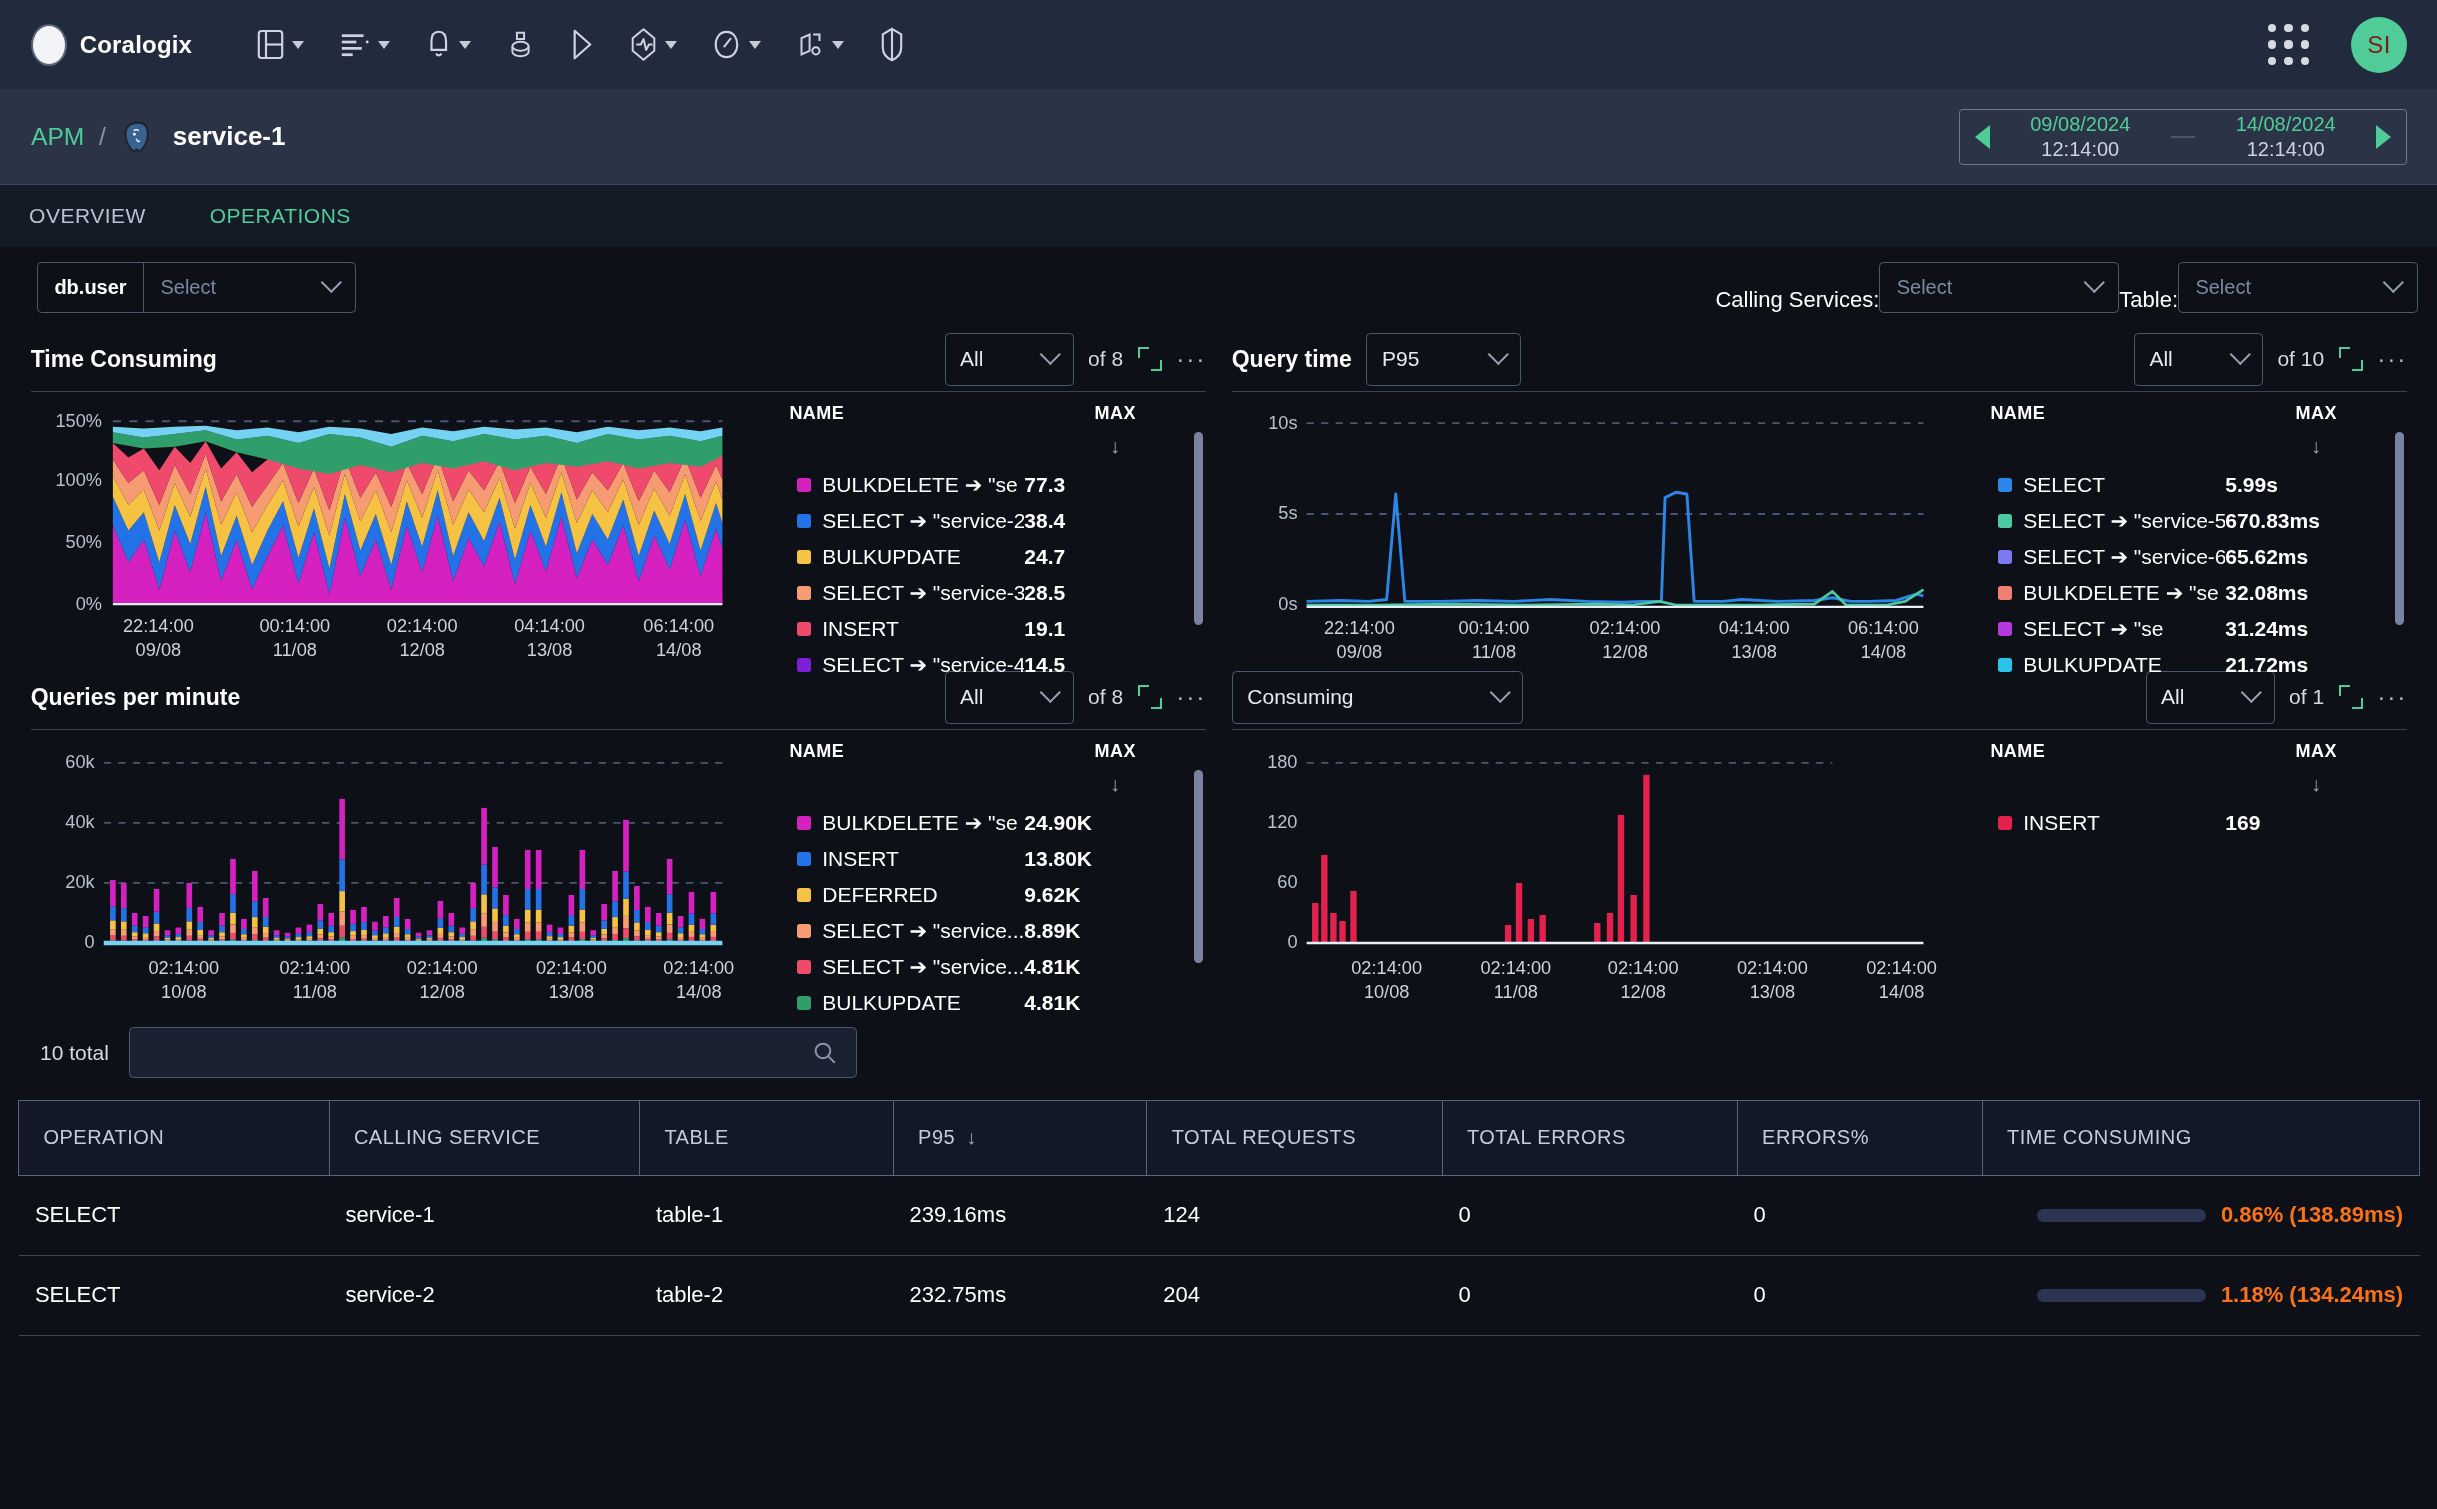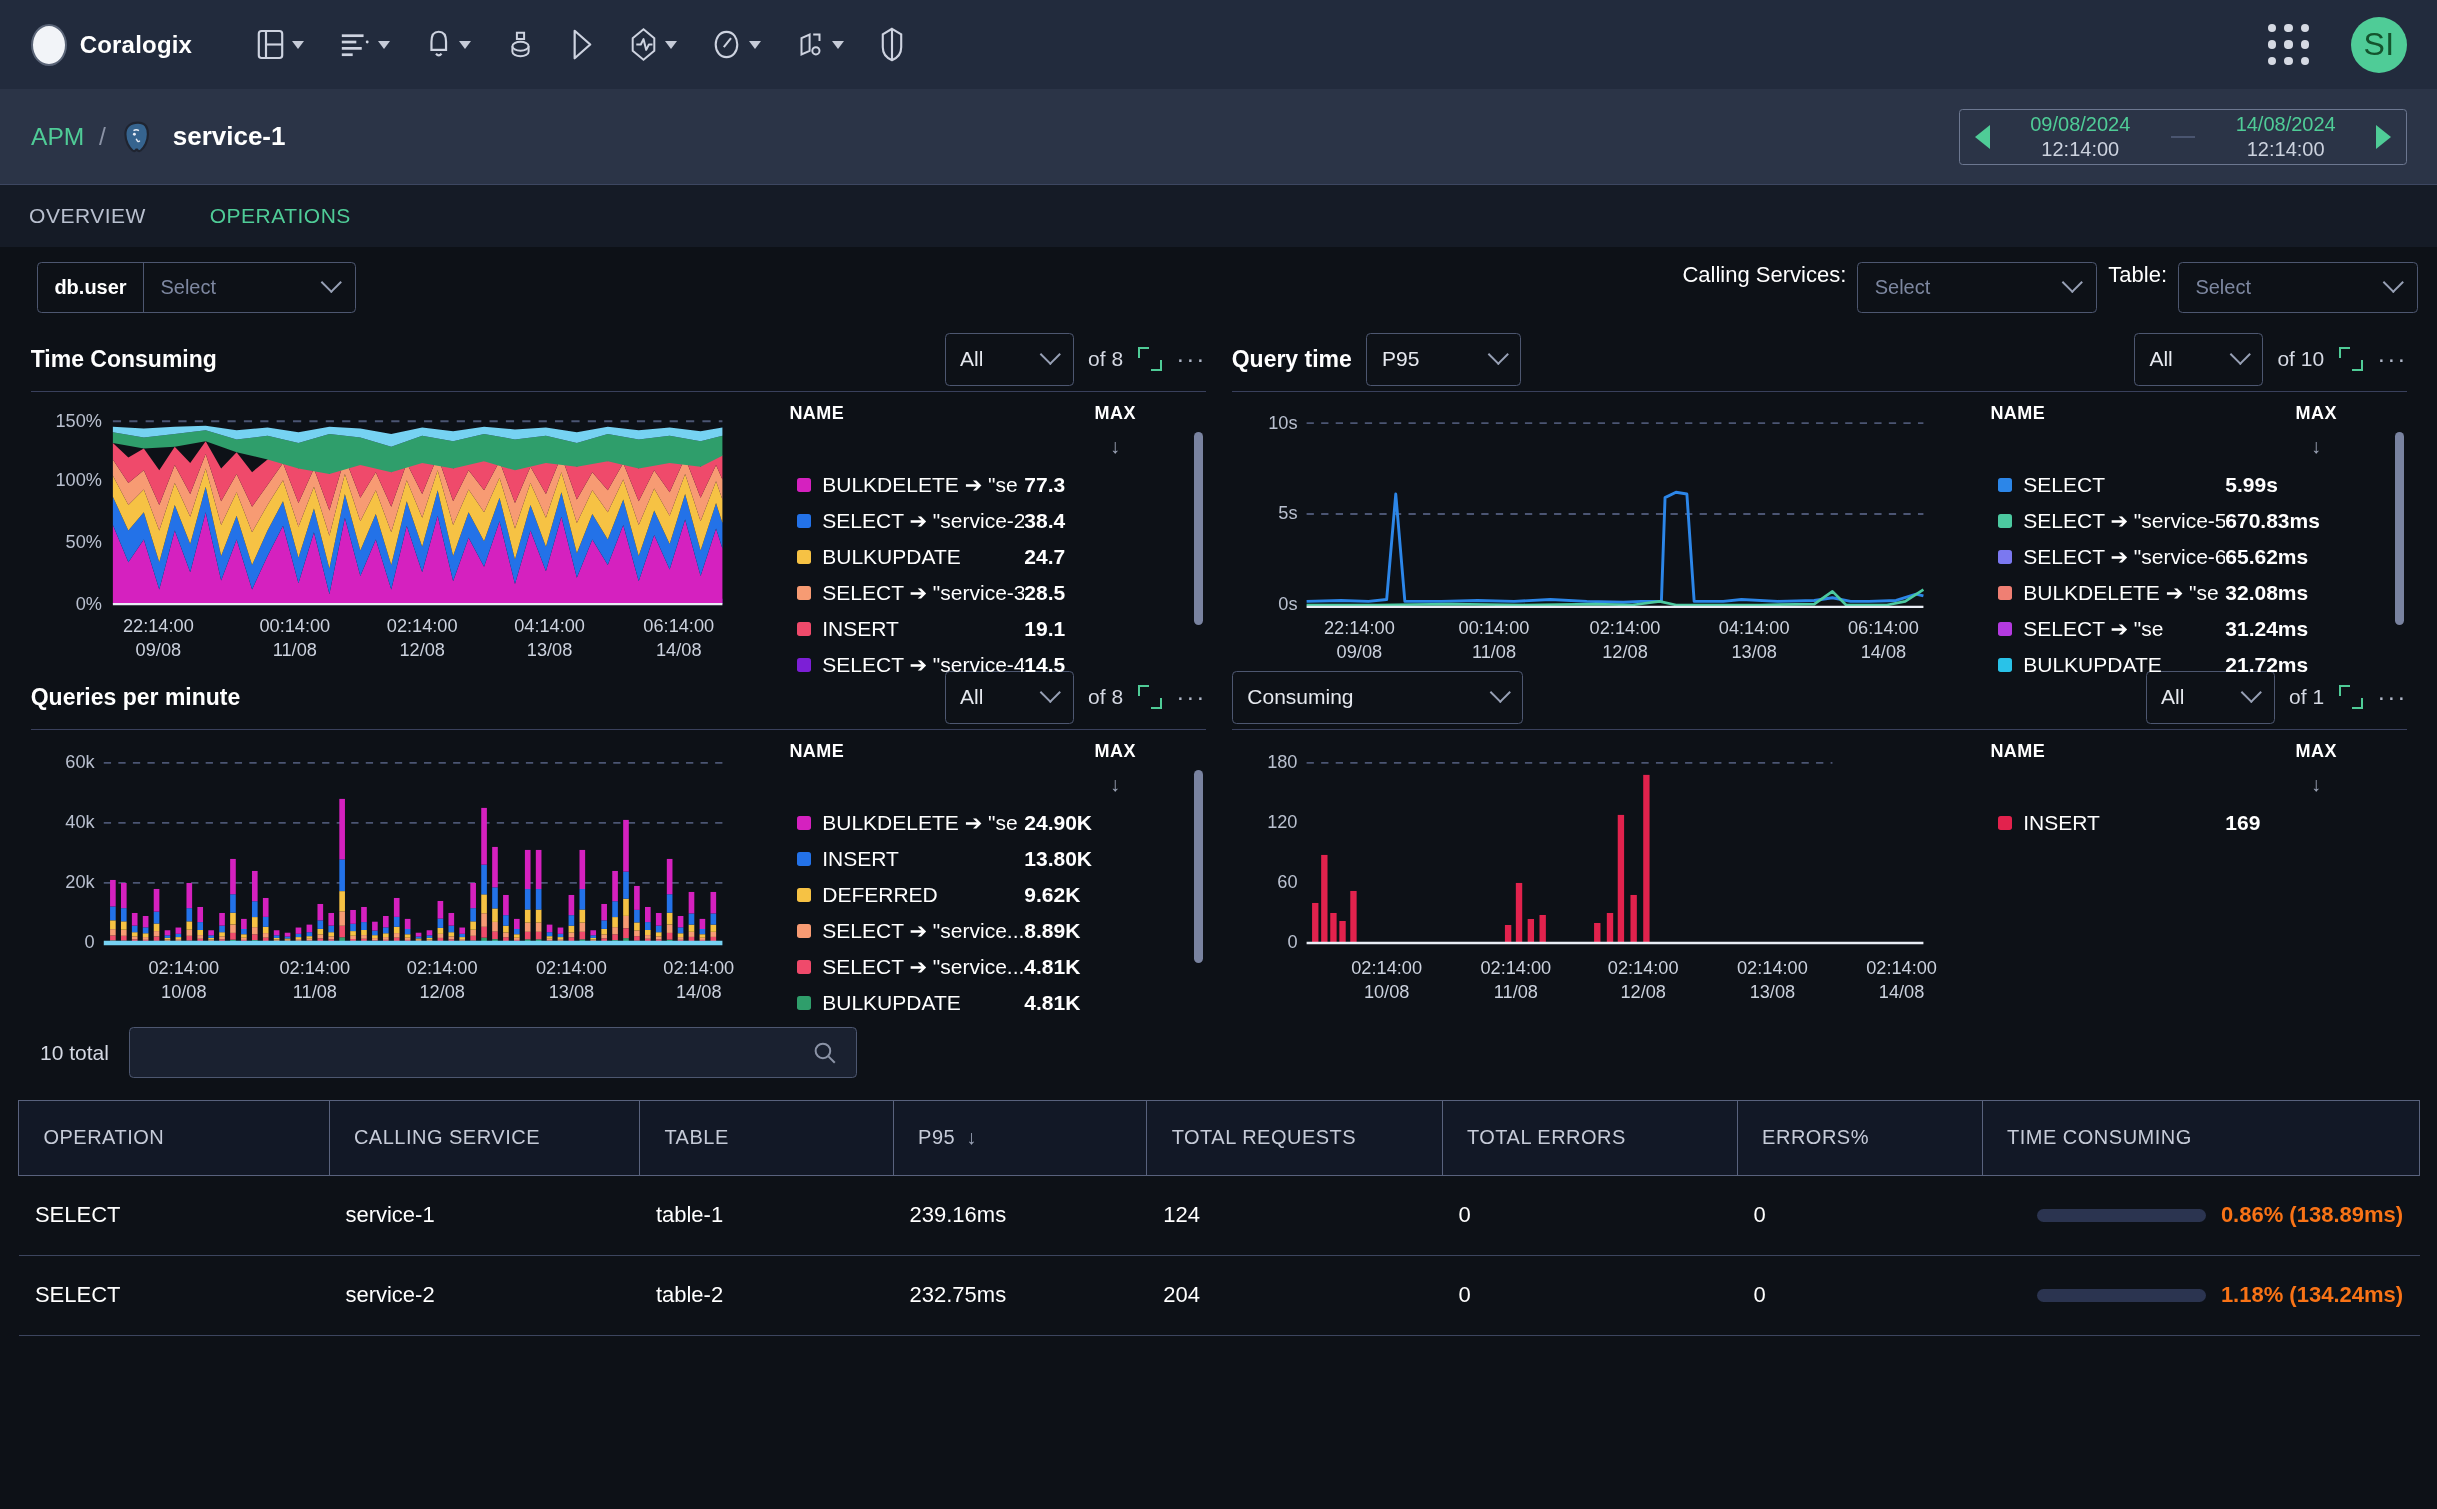--- a/index.html
+++ b/index.html
@@ -36,23 +36,23 @@
     border-top: 8.2px solid #c6cbd8;
   }
   .nav-right {
     position: absolute; right: 31px; top: 0; height: 89px;
     display: flex; align-items: center; gap: 42px;
   }
   .grid-dots { display: grid; grid-template-columns: repeat(3, 8.2px); gap: 8.2px; cursor: pointer; }
   .grid-dots i { width: 8.2px; height: 8.2px; border-radius: 50%; background: #d5d9e3; display:block; }
   .avatar {
     width: 56px; height: 56px; border-radius: 50%;
-    background: #4fcc97; color: #14532d;
+    background: #4fcc97; color: #7f1d1d;
     display: flex; align-items: center; justify-content: center;
-    font-size: 32px; letter-spacing: 0.5px; cursor: pointer;
+    font-size: 24px; letter-spacing: 0.5px; cursor: pointer;
   }
 
   
   .crumbbar {
     height: 96px; background: #2b3447;
     display: flex; align-items: center; padding: 0 31px;
     position: relative;
     border-bottom: 1.8px solid #3d4761;
   }
   .crumb-apm { color: #4fcc97; font-size: 24.6px; cursor: pointer; }
@@ -97,21 +97,21 @@
     font-size: 20px; font-weight: bold; color: #fff;
     border-right: 1.4px solid #4d5770;
   }
   .chipsel .val {
     display:flex;align-items:center; justify-content: space-between;
     width: 211px; padding: 0 16.4px; font-size: 20px; color: #7d87a0; cursor: pointer;
   }
   .chev { width: 14.6px; height: 14.6px; border-right: 2.3px solid #97a0b5; border-bottom: 2.3px solid #97a0b5; transform: rotate(45deg) translate(-3.6px,-3.6px); }
   .filters-right {
     position: absolute; right: 20px; top: 14.6px;
-    display: flex; align-items: flex-start; gap: 11px;
+    display: flex; align-items: flex-end; 
   }
   .flabel { font-size: 22px; color: #fff; }
   .selbox {
     height: 51px; width: 240px; border: 1.4px solid #4d5770; border-radius: 4.5px;
     display: flex; align-items: center; justify-content: space-between;
     padding: 0 16.4px; font-size: 20px; color: #7d87a0; cursor: pointer;
   }
 
   
   .panels { padding: 0 18px; }

